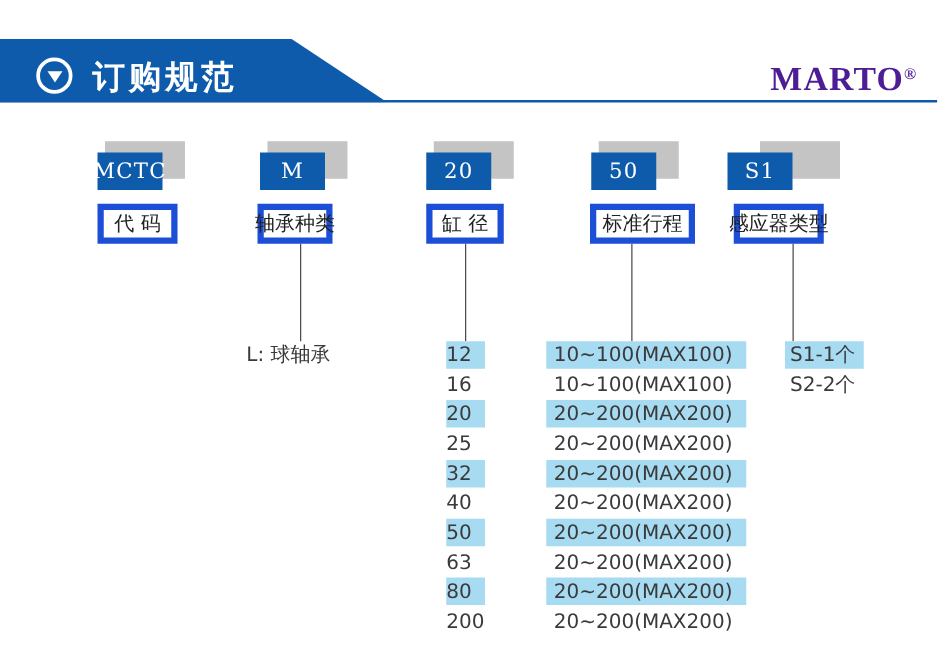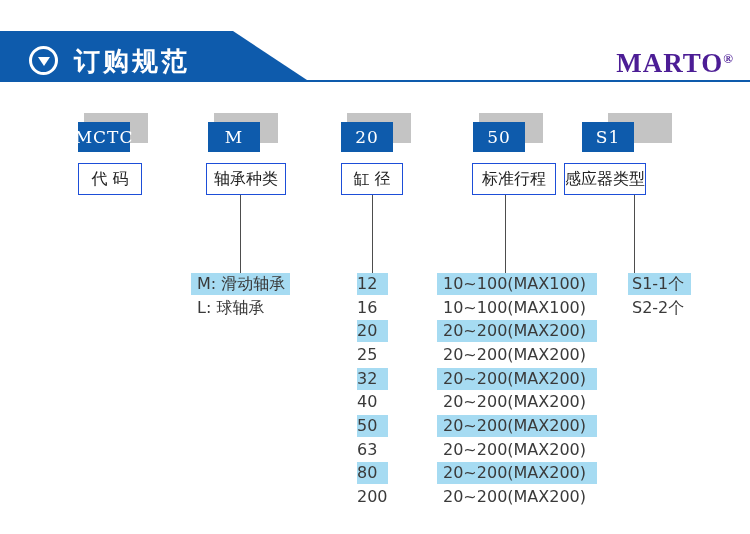--- a/index.html
+++ b/index.html
@@ -51,21 +51,21 @@
   }
   .code-box{
     position:absolute;top:122px;width:52px;height:30px;background:#0e5bac;
     color:#ffffff;font-size:17px;
     font-family:"DejaVu Serif","Liberation Serif",serif;
     display:flex;align-items:center;justify-content:center;
     letter-spacing:1px;
   }
   .label-box{
     position:absolute;top:163px;height:32px;background:#ffffff;
-    border:1px solid #1d4ed8;box-sizing:border-box;
+    border:5px solid #1d4ed8;box-sizing:border-box;
     color:#222222;font-size:16px;
     display:flex;align-items:center;justify-content:center;
     white-space:nowrap;
   }
   .vline{
     position:absolute;top:195px;height:78px;width:1px;background:#4d4d4d;
   }
 
   
   .opts{position:absolute;top:272px;}
@@ -96,26 +96,23 @@
   </div>
   <div class="banner-title">订购规范</div>
   <div class="brand"><span>MARTO</span><sup>®</sup></div>
 
   <div class="code-shadow" style="left:84px;"></div>
   <div class="code-box" style="left:78px;">MCTC</div>
   <div class="label-box" style="left:78px;width:64px;">代 码</div>
 
   <div class="code-shadow" style="left:214px;"></div>
   <div class="code-box" style="left:208px;">M</div>
-  <div class="label-box" style="left:206px;width:80px;">轴承种类</div>
+  <div class="label-box" style="left:206px;width:60px;">轴承种类</div>
   <div class="vline" style="left:240px;"></div>
   <div class="opts opts-bearing">
-      <div class="opt-row">
-        <span class="opt-text hl">M: 滑动轴承</span>
-      </div>
       <div class="opt-row">
         <span class="opt-text">L: 球轴承</span>
       </div>
     </div>
 
   <div class="code-shadow" style="left:347px;"></div>
   <div class="code-box" style="left:341px;">20</div>
   <div class="label-box" style="left:341px;width:62px;">缸 径</div>
   <div class="vline" style="left:372px;"></div>
   <div class="opts opts-bore">
@@ -183,21 +180,21 @@
       <div class="opt-row">
         <span class="opt-text hl">20~200(MAX200)</span>
       </div>
       <div class="opt-row">
         <span class="opt-text">20~200(MAX200)</span>
       </div>
     </div>
 
   <div class="code-shadow" style="left:608px;"></div>
   <div class="code-box" style="left:582px;">S1</div>
-  <div class="label-box" style="left:564px;width:82px;">感应器类型</div>
+  <div class="label-box" style="left:587px;width:72px;">感应器类型</div>
   <div class="vline" style="left:634px;"></div>
   <div class="opts opts-sensor">
       <div class="opt-row">
         <span class="opt-text hl">S1-1个</span>
       </div>
       <div class="opt-row">
         <span class="opt-text">S2-2个</span>
       </div>
     </div>
 

